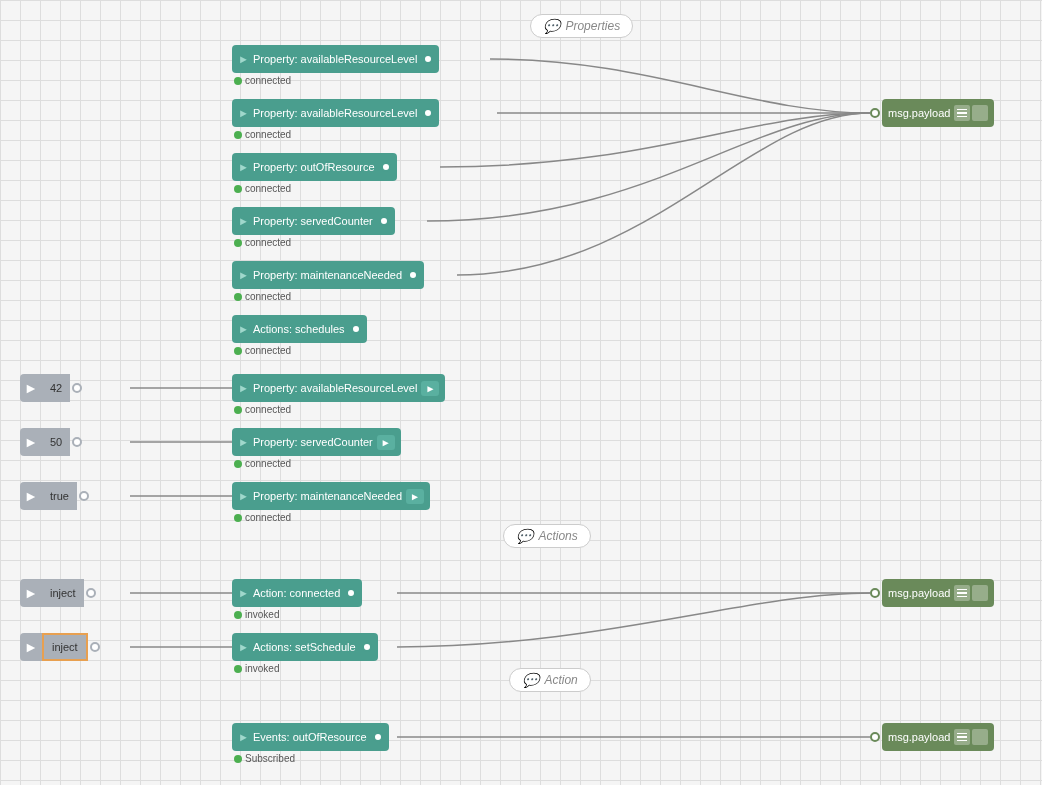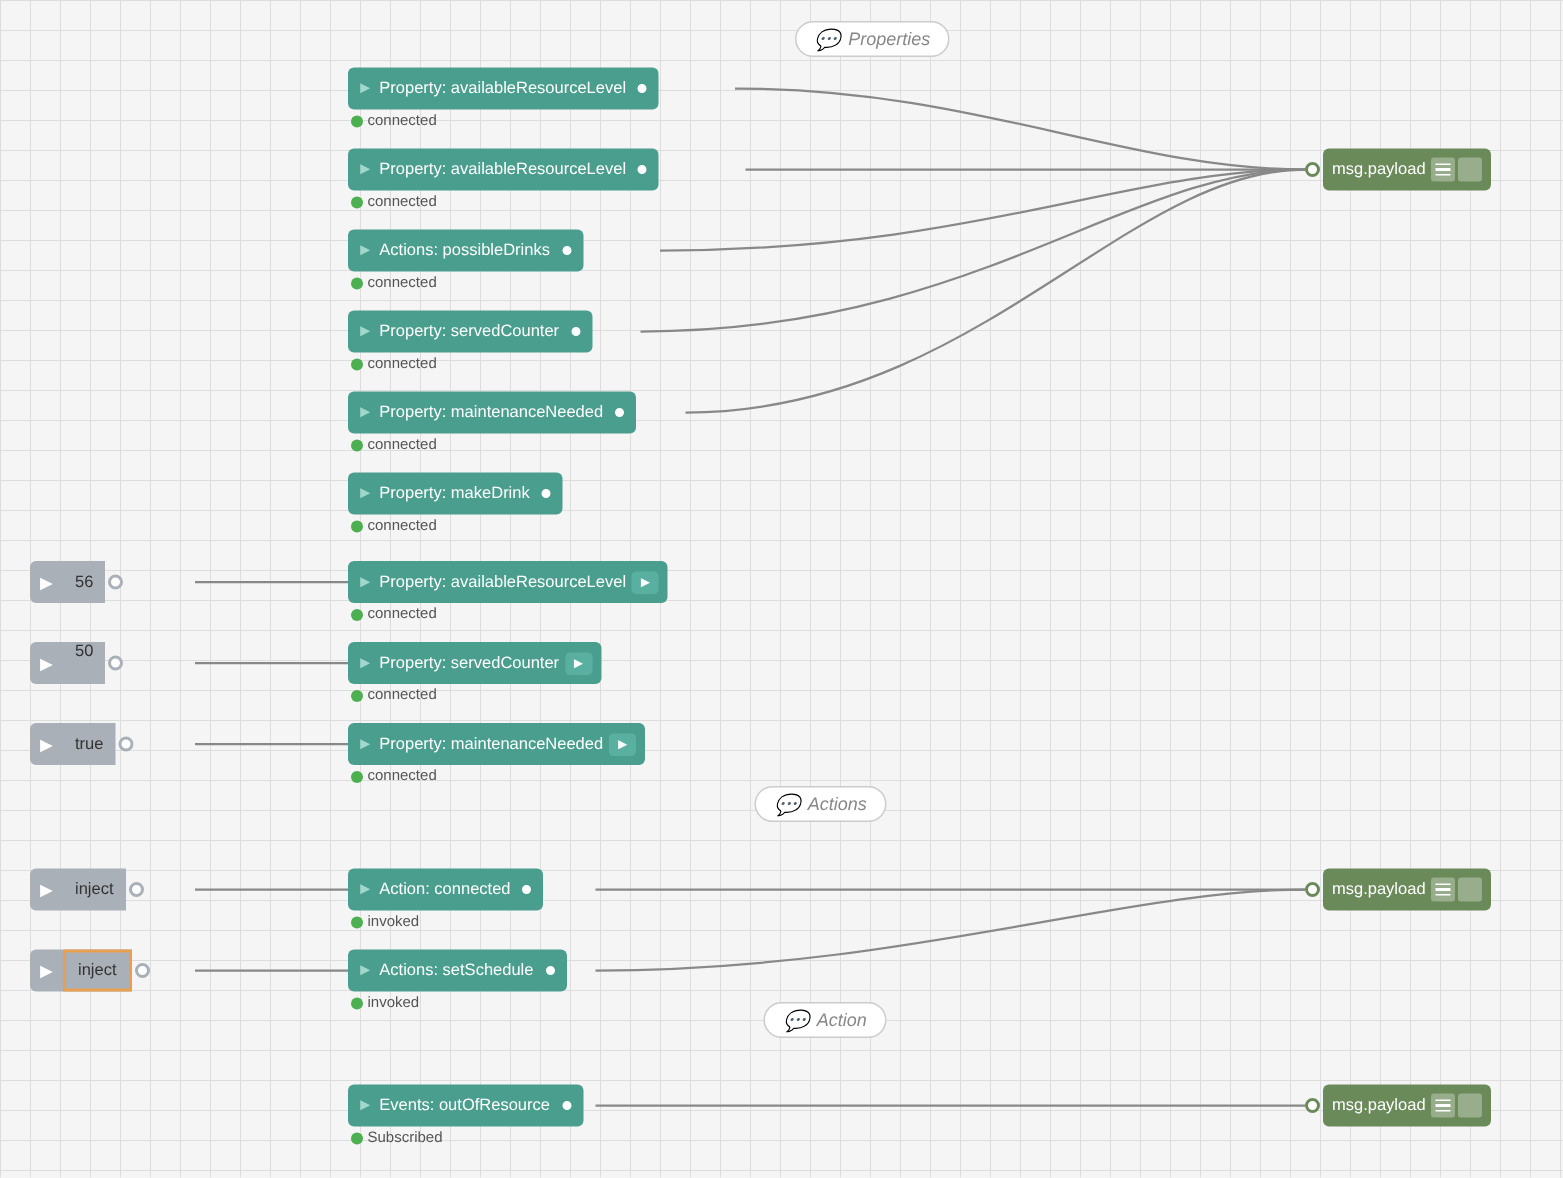--- a/index.html
+++ b/index.html
@@ -198,21 +198,21 @@
   </div>
   <div class="status-label" style="top: 30px; left: 2px;">
     <span class="status-dot status-green"></span>
     <span>connected</span>
   </div>
 </div>
 
 <div class="teal-node-wrapper" style="top: 153px; left: 232px;">
   <div class="teal-node-inner">
     <span style="color:#a0d8cc; margin-right:4px;">►</span>
-    <span>Actions: possibleDrinks</span>
+    <span>Property: outOfResource</span>
     <span class="port port-right" style="margin-left:6px;"></span>
   </div>
   <div class="status-label" style="top: 30px; left: 2px;">
     <span class="status-dot status-green"></span>
     <span>connected</span>
   </div>
 </div>
 
 <div class="teal-node-wrapper" style="top: 207px; left: 232px;">
   <div class="teal-node-inner">
@@ -234,47 +234,47 @@
   </div>
   <div class="status-label" style="top: 30px; left: 2px;">
     <span class="status-dot status-green"></span>
     <span>connected</span>
   </div>
 </div>
 
 <div class="teal-node-wrapper" style="top: 315px; left: 232px;">
   <div class="teal-node-inner">
     <span style="color:#a0d8cc; margin-right:4px;">►</span>
-    <span>Property: makeDrink</span>
+    <span>Actions: schedules</span>
     <span class="port port-right" style="margin-left:6px;"></span>
   </div>
   <div class="status-label" style="top: 30px; left: 2px;">
     <span class="status-dot status-green"></span>
     <span>connected</span>
   </div>
 </div>
 
 <div style="position:absolute; top: 374px; left: 20px;">
   <div style="display:flex; align-items:center; height:28px;">
     <div style="width:22px; height:28px; background:#aab0b8; border-radius:4px 0 0 4px; display:flex;align-items:center;justify-content:center;">
       <span style="color:white; font-size:14px;">►</span>
     </div>
     <div style="background:#aab0b8; height:28px; padding:0 8px; display:flex;align-items:center;font-size:11px;color:#333;">
-      <span>56</span>
+      <span>42</span>
     </div>
     <span class="port port-gray" style="margin-left:2px;"></span>
   </div>
 </div>
 
 <div style="position:absolute; top: 428px; left: 20px;">
   <div style="display:flex; align-items:center; height:28px;">
     <div style="width:22px; height:28px; background:#aab0b8; border-radius:4px 0 0 4px; display:flex;align-items:center;justify-content:center;">
       <span style="color:white; font-size:14px;">►</span>
     </div>
-    <div style="background:#aab0b8; height:28px; padding:0 8px; display:flex;align-items:flex-start;font-size:11px;color:#333;">
+    <div style="background:#aab0b8; height:28px; padding:0 8px; display:flex;align-items:center;font-size:11px;color:#333;">
       <span>50</span>
     </div>
     <span class="port port-gray" style="margin-left:2px;"></span>
   </div>
 </div>
 
 <div style="position:absolute; top: 482px; left: 20px;">
   <div style="display:flex; align-items:center; height:28px;">
     <div style="width:22px; height:28px; background:#aab0b8; border-radius:4px 0 0 4px; display:flex;align-items:center;justify-content:center;">
       <span style="color:white; font-size:14px;">►</span>

